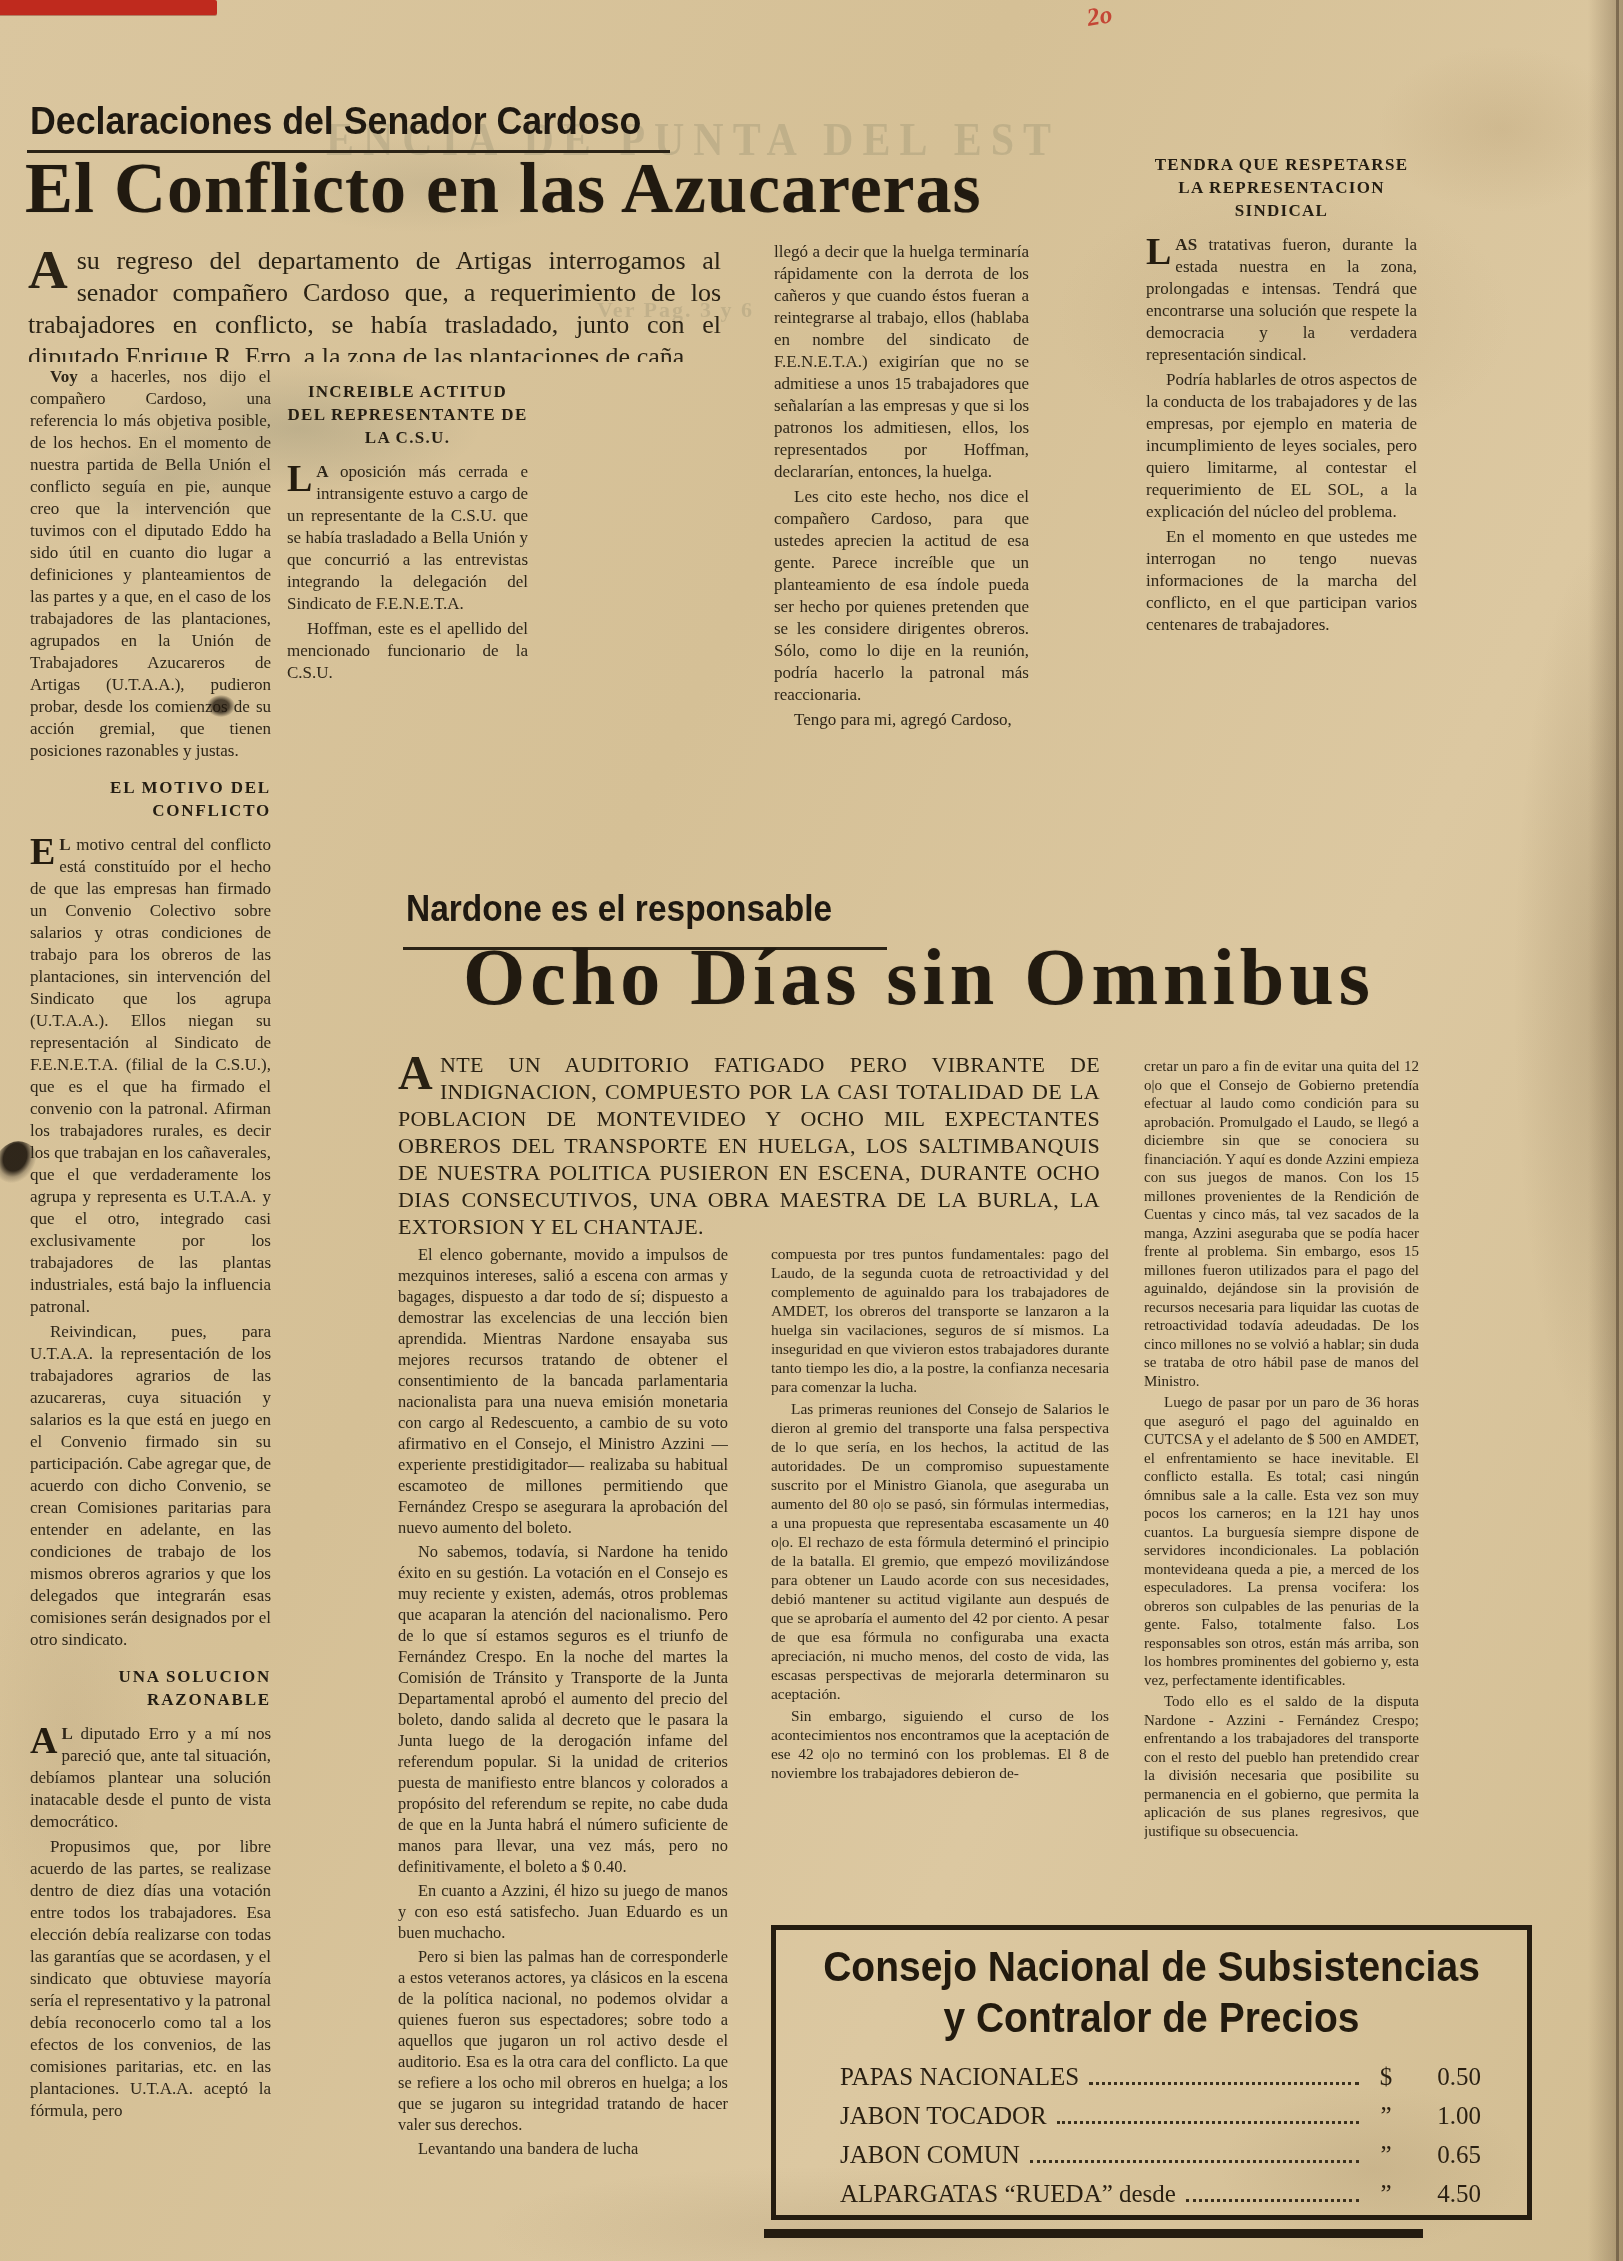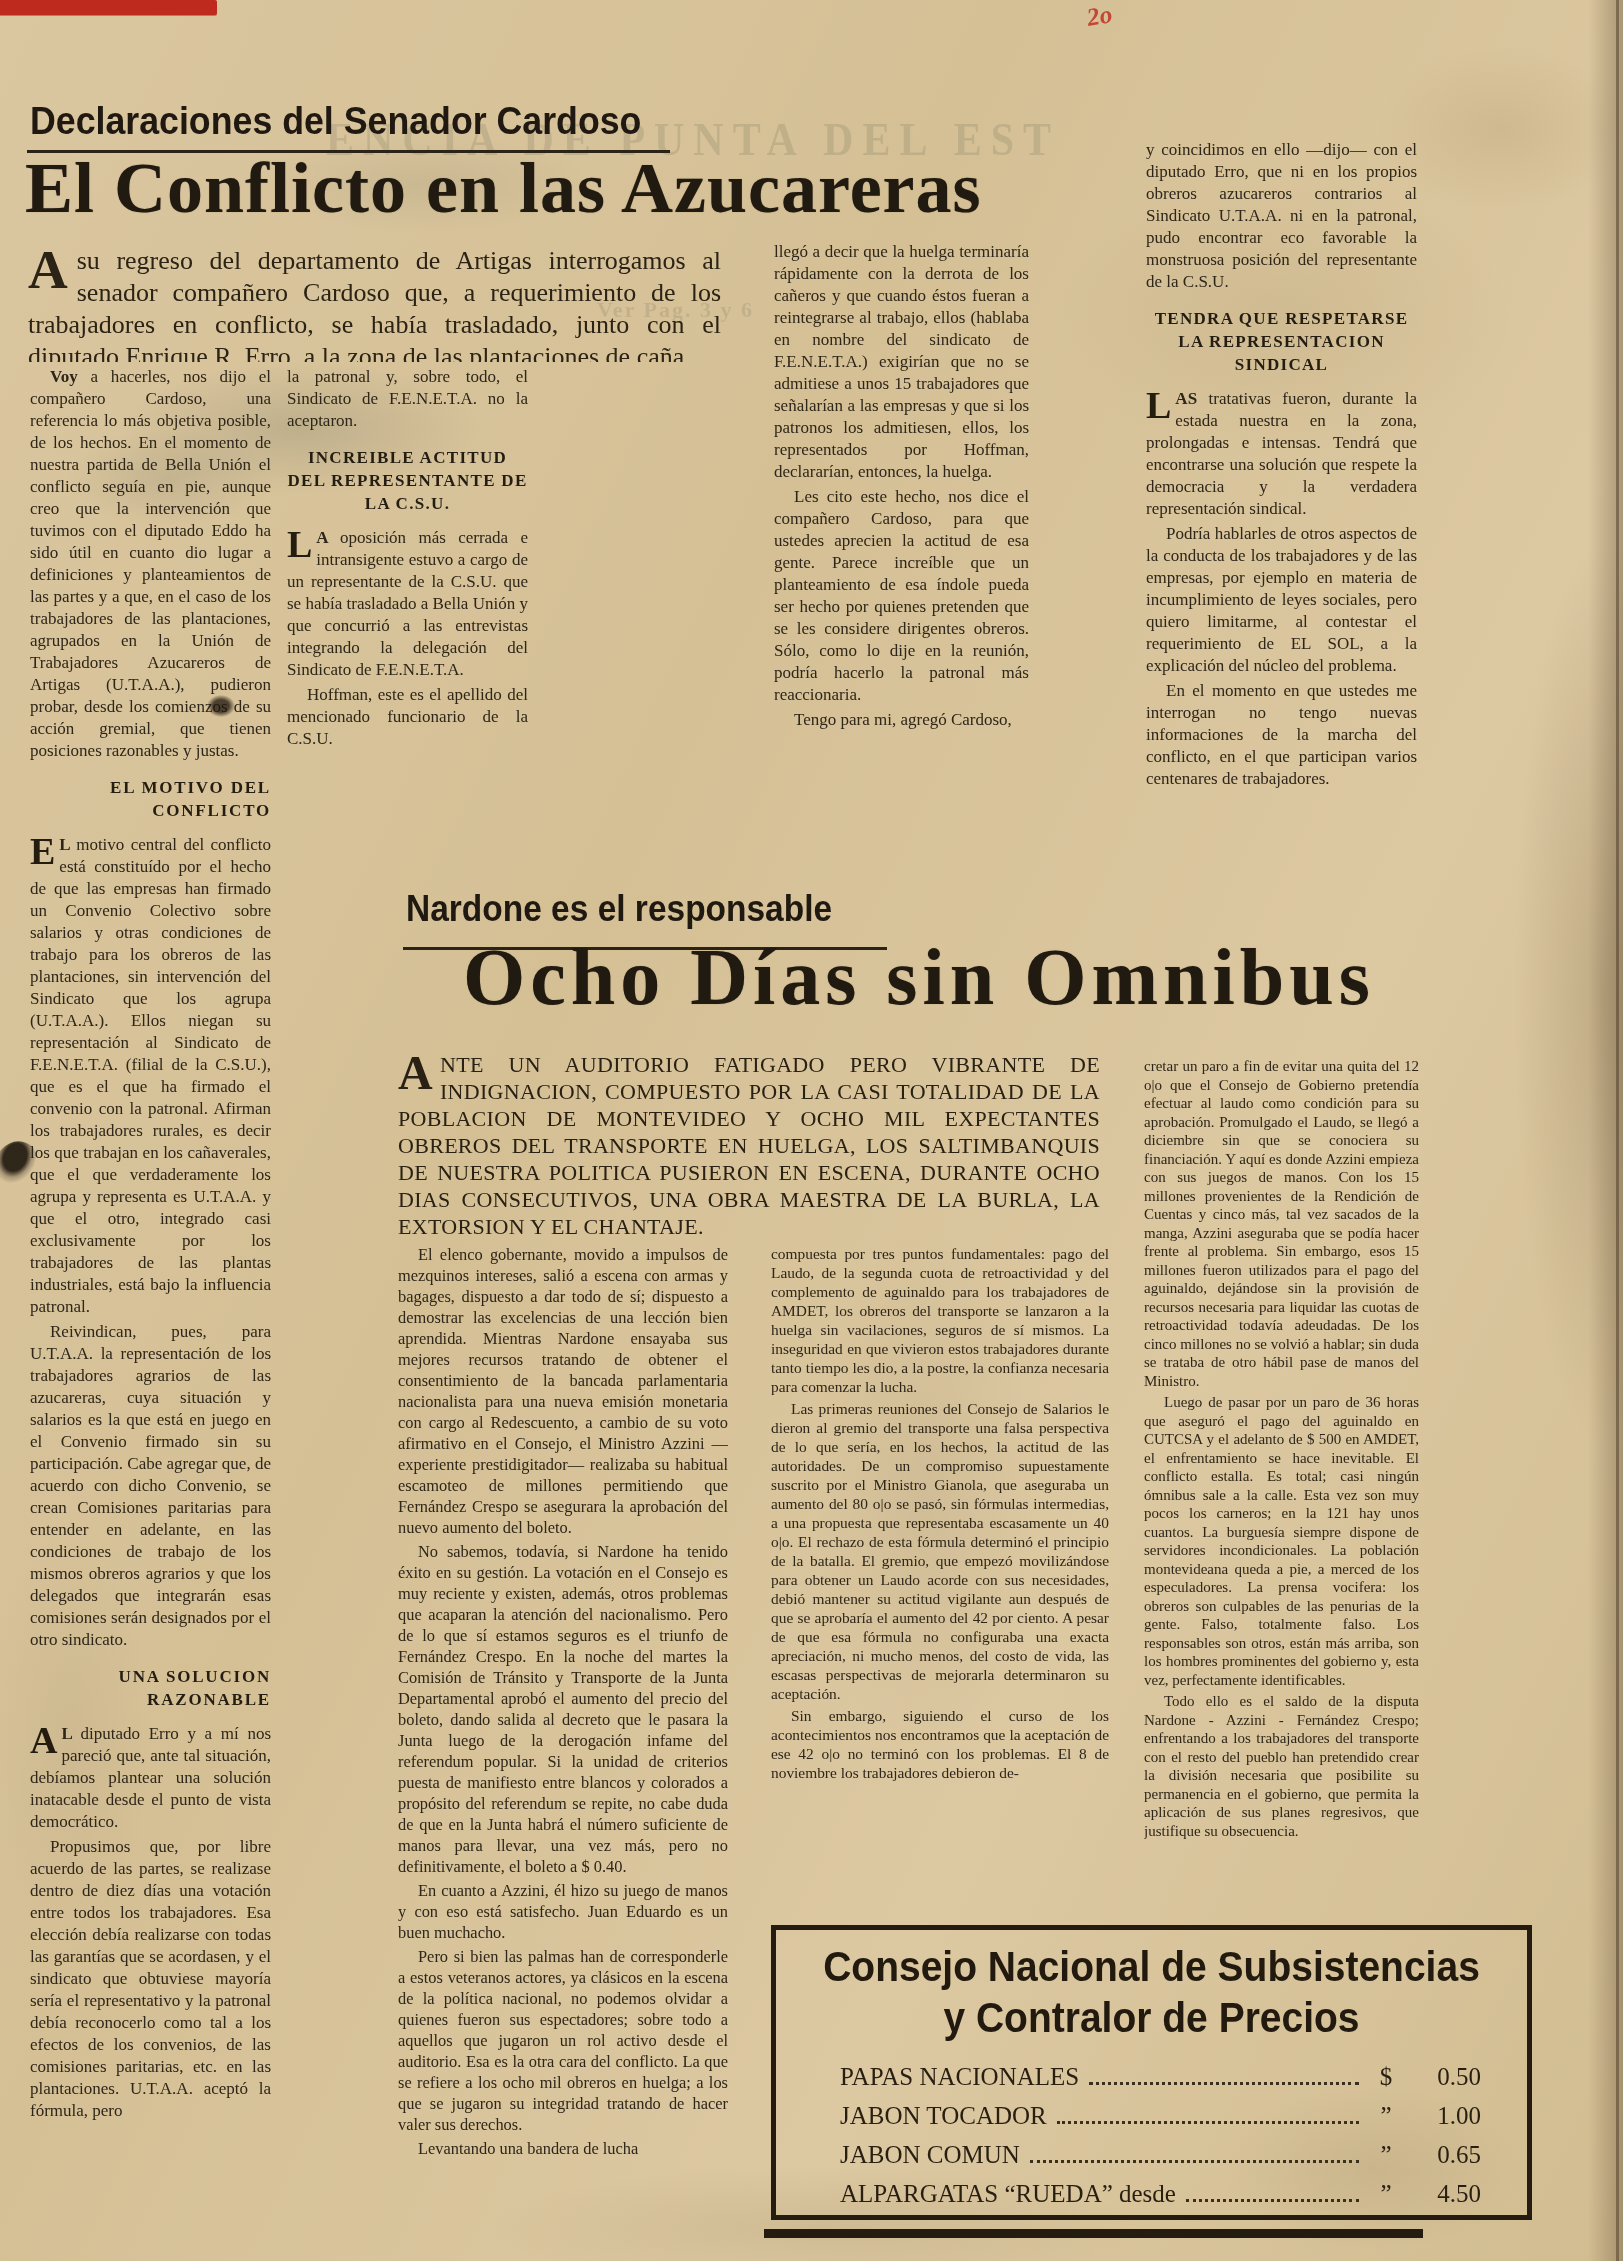--- a/index.html
+++ b/index.html
@@ -98,32 +98,30 @@
     <div class="col a1c1">
         <p class="para"><span class="leadin">Voy </span>a hacerles, nos dijo el compañero Cardoso, una referencia lo más objetiva posible, de los hechos. En el momento de nuestra partida de Bella Unión el conflicto seguía en pie, aunque creo que la intervención que tuvimos con el diputado Eddo ha sido útil en cuanto dio lugar a definiciones y planteamientos de las partes y a que, en el caso de los trabajadores de las plantaciones, agrupados en la Unión de Trabajadores Azucareros de Artigas (U.T.A.A.), pudieron probar, desde los comienzos de su acción gremial, que tienen posiciones razonables y justas.</p>
         <div class="subhead sh-left">EL MOTIVO DEL CONFLICTO</div>
         <p class="para hascap"><span class="leadcap">E</span><span class="leadin">L </span>motivo central del conflicto está constituído por el hecho de que las empresas han firmado un Convenio Colectivo sobre salarios y otras condiciones de trabajo para los obreros de las plantaciones, sin intervención del Sindicato que los agrupa (U.T.A.A.). Ellos niegan su representación al Sindicato de F.E.N.E.T.A. (filial de la C.S.U.), que es el que ha firmado el convenio con la patronal. Afirman los trabajadores rurales, es decir los que trabajan en los cañaverales, que el que verdaderamente los agrupa y representa es U.T.A.A. y que el otro, integrado casi exclusivamente por los trabajadores de las plantas industriales, está bajo la influencia patronal.</p>
         <p class="para">Reivindican, pues, para U.T.A.A. la representación de los trabajadores agrarios de las azucareras, cuya situación y salarios es la que está en juego en el Convenio firmado sin su participación. Cabe agregar que, de acuerdo con dicho Convenio, se crean Comisiones paritarias para entender en adelante, en las condiciones de trabajo de los mismos obreros agrarios y que los delegados que integrarán esas comisiones serán designados por el otro sindicato.</p>
         <div class="subhead sh-left">UNA SOLUCION RAZONABLE</div>
         <p class="para hascap"><span class="leadcap">A</span><span class="leadin">L </span>diputado Erro y a mí nos pareció que, ante tal situación, debíamos plantear una solución inatacable desde el punto de vista democrático.</p>
         <p class="para">Propusimos que, por libre acuerdo de las partes, se realizase dentro de diez días una votación entre todos los trabajadores. Esa elección debía realizarse con todas las garantías que se acordasen, y el sindicato que obtuviese mayoría sería el representativo y la patronal debía reconocerlo como tal a los efectos de los convenios, de las comisiones paritarias, etc. en las plantaciones. U.T.A.A. aceptó la fórmula, pero</p>
       </div>
     <div class="col a1c2">
-        <p class="para flush">la patronal y, sobre todo, el Sindicato de F.E.N.E.T.A. no la aceptaron.</p>
         <div class="subhead">INCREIBLE ACTITUD DEL REPRESENTANTE DE LA C.S.U.</div>
         <p class="para hascap"><span class="leadcap">L</span><span class="leadin">A </span>oposición más cerrada e intransigente estuvo a cargo de un representante de la C.S.U. que se había trasladado a Bella Unión y que concurrió a las entrevistas integrando la delegación del Sindicato de F.E.N.E.T.A.</p>
         <p class="para">Hoffman, este es el apellido del mencionado funcionario de la C.S.U.</p>
       </div>
     <div class="col a1c3">
         <p class="para flush">llegó a decir que la huelga terminaría rápidamente con la derrota de los cañeros y que cuando éstos fueran a reintegrarse al trabajo, ellos (hablaba en nombre del sindicato de F.E.N.E.T.A.) exigirían que no se admitiese a unos 15 trabajadores que señalarían a las empresas y que si los patronos los admitiesen, ellos, los representados por Hoffman, declararían, entonces, la huelga.</p>
         <p class="para">Les cito este hecho, nos dice el compañero Cardoso, para que ustedes aprecien la actitud de esa gente. Parece increíble que un planteamiento de esa índole pueda ser hecho por quienes pretenden que se les considere dirigentes obreros. Sólo, como lo dije en la reunión, podría hacerlo la patronal más reaccionaria.</p>
         <p class="para">Tengo para mi, agregó Cardoso,</p>
       </div>
     <div class="col a1c4">
-        <p class="para flush">y coincidimos en ello —dijo— con el diputado Erro, que ni en los propios obreros azucareros contrarios al Sindicato U.T.A.A. ni en la patronal, pudo encontrar eco favorable la monstruosa posición del representante de la C.S.U.</p>
         <div class="subhead">TENDRA QUE RESPETARSE LA REPRESENTACION SINDICAL</div>
         <p class="para hascap"><span class="leadcap">L</span><span class="leadin">AS </span>tratativas fueron, durante la estada nuestra en la zona, prolongadas e intensas. Tendrá que encontrarse una solución que respete la democracia y la verdadera representación sindical.</p>
         <p class="para">Podría hablarles de otros aspectos de la conducta de los trabajadores y de las empresas, por ejemplo en materia de incumplimiento de leyes sociales, pero quiero limitarme, al contestar el requerimiento de EL SOL, a la explicación del núcleo del problema.</p>
         <p class="para">En el momento en que ustedes me interrogan no tengo nuevas informaciones de la marcha del conflicto, en el que participan varios centenares de trabajadores.</p>
       </div>
   </section>
 
   <section>
     <div class="kicker k2">Nardone es el responsable</div>
     <div class="rule r2"></div>

